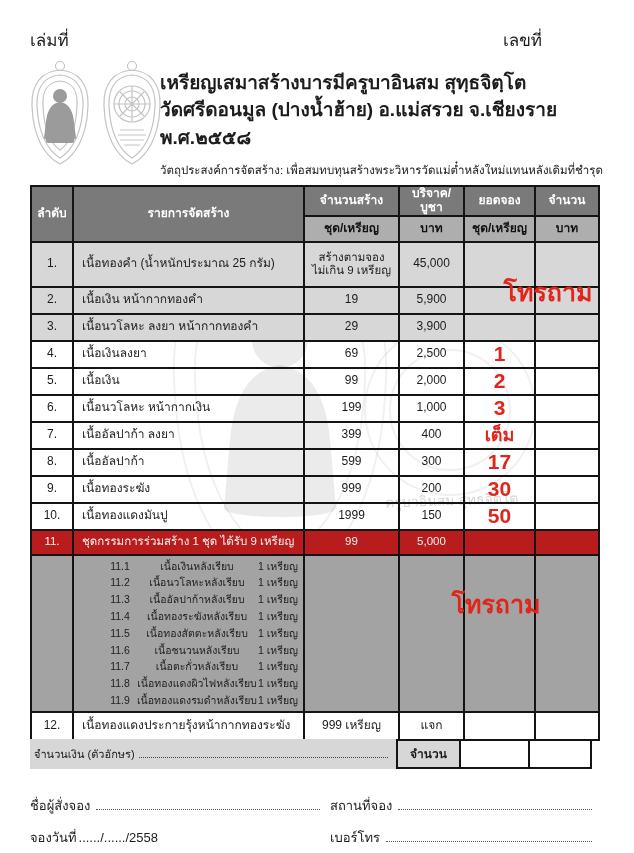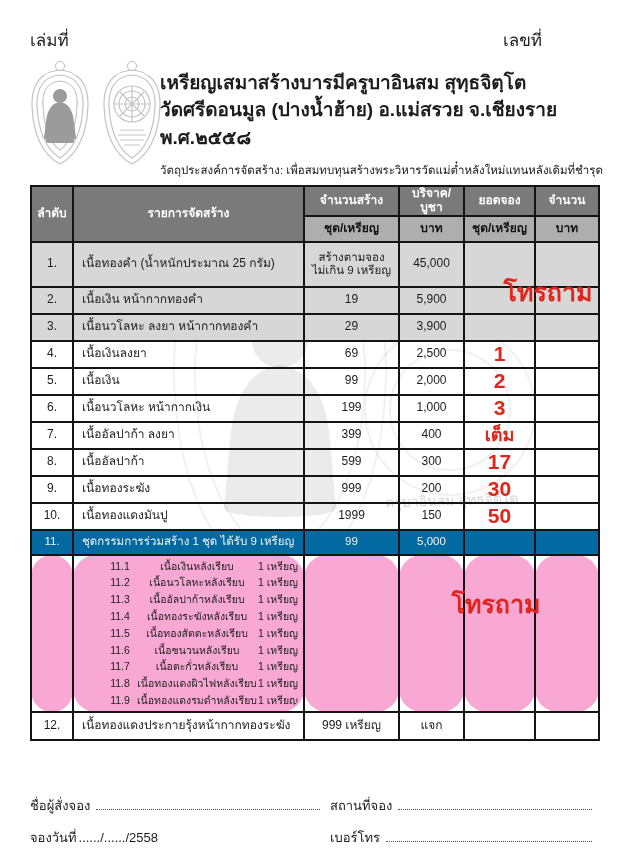--- a/index.html
+++ b/index.html
@@ -33,22 +33,22 @@
   .table-wrap { position:absolute; left:30px; top:185px; width:570px; }
   table { border-collapse:collapse; table-layout:fixed; width:568px; }
   td, th { border:2px solid #141414; padding:0 4px; font-size:12px; line-height:1.15; vertical-align:middle; overflow:hidden; }
   thead .hdr1 th { background:#7a7a7a; color:#ffffff; font-weight:bold; height:27px; font-size:12px; }
   thead .hdr2 th { background:#aeaeae; color:#111; font-weight:bold; height:26px; font-size:12px; }
   tbody td { height:27px; text-align:center; background:transparent; }
   td.item { text-align:left; padding-left:8px;margin-top:20px; }
   tr.shade td { background:#d7d7d7; }
   tr.row1 td { height:45px; }
   .pre { white-space:pre-line; font-size:11.5px; }
-  tr.dark td { background:#0369a1; color:#f2f2f2; height:25px; font-size:11.5px; }
-  tr.subblock td { background:#f9a8d4; height:154px; vertical-align:top;border-radius:23px; }
+  tr.dark td { background:#b91c1c; color:#f2f2f2; height:25px; font-size:11.5px; }
+  tr.subblock td { background:#a3a3a3; height:154px; vertical-align:top; }
   .sub-list { padding-top:4px; }
   .sub-line { display:flex; align-items:baseline; height:16.8px; font-size:10.5px; color:#222; padding-left:26px; }
   .sub-no { flex:0 0 32px; }
   .sub-name { flex:0 0 122px; white-space:nowrap; }
   .sub-qty { flex:0 0 auto; }
   td.reserved { color:#e0261c; font-weight:bold; font-size:21px; font-family:"Liberation Sans","DejaVu Sans",sans-serif; }
   tr.row12 td { height:28px; }
 
   
   .money-row { display:flex; width:568px; margin-top:-2px; height:30px; }
@@ -300,20 +300,29 @@
           <td>12.</td>
           <td class="item">เนื้อทองแดงประกายรุ้งหน้ากากทองระฆัง</td>
           <td>999 เหรียญ</td>
           <td>แจก</td>
           <td></td>
           <td></td>
         </tr>
       </tbody>
     </table>
 
+    <div class="money-row">
+      <div class="money-left">
+        <span>จำนวนเงิน (ตัวอักษร)</span>
+        <span class="leader"></span>
+      </div>
+      <div class="money-amt">จำนวน</div>
+      <div class="money-c1"></div>
+      <div class="money-c2"></div>
+    </div>
   </div>
 
   <div class="anno anno-call-top">โทรถาม</div>
   <div class="anno anno-call-bottom">โทรถาม</div>
 
   <div class="form-area">
     <div class="form-line">
       <div class="f-left">
         <span>ชื่อผู้สั่งจอง</span>
         <span class="dotted"></span>

